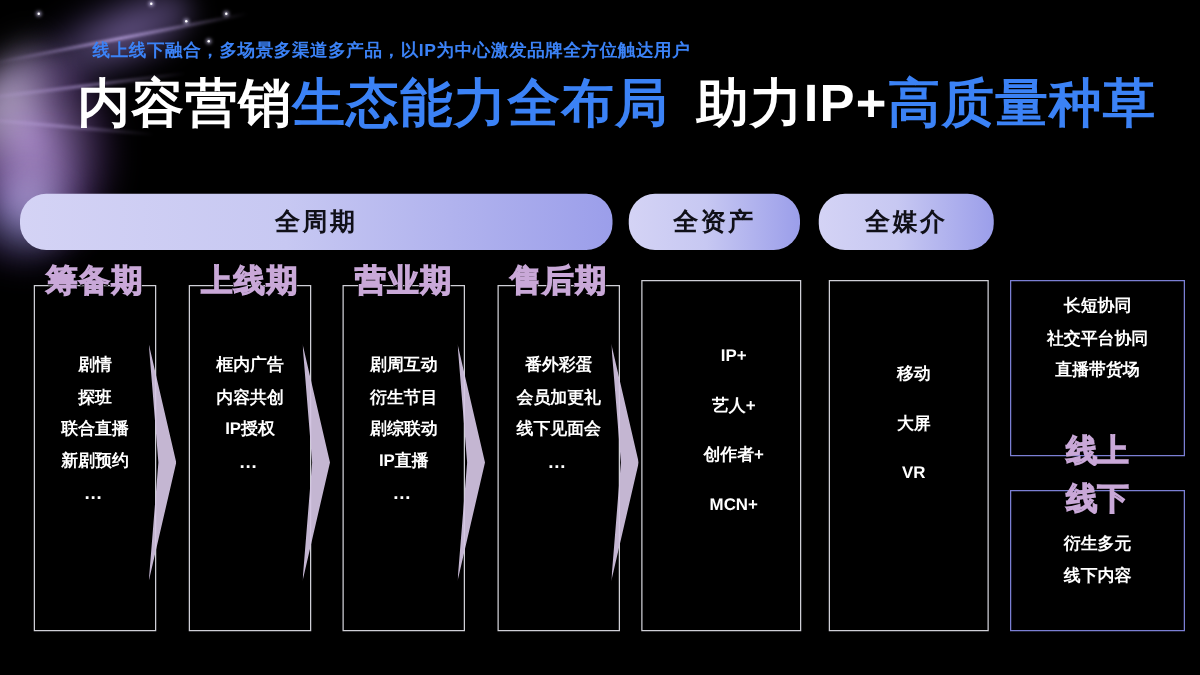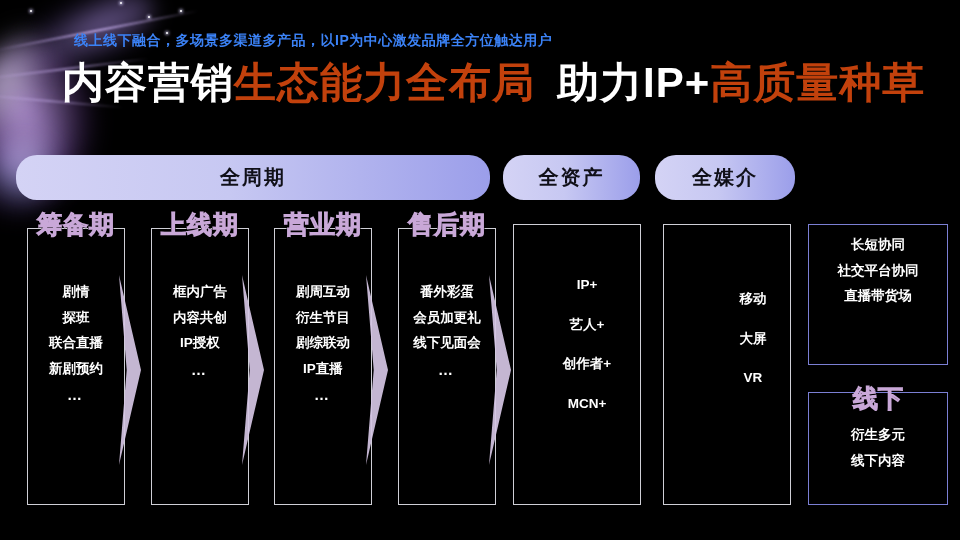--- a/index.html
+++ b/index.html
@@ -72,21 +72,21 @@
   .headline {
     position: absolute;
     left: 62px; top: 58px;
     font-size: 42px;
     font-weight: 700;
     letter-spacing: 1px;
     white-space: nowrap;
     line-height: 1.2;
   }
   .hl-w { color: #ffffff; }
-  .hl-b { color: #c2410c; }
+  .hl-b { color: #3b82f6; }
   .hl-gap { display:inline-block; width: 22px; }
 
   
   .pill {
     position: absolute;
     height: 45px;
     border-radius: 21px;
     background: linear-gradient(90deg, #d4d3f5 0%, #c7c8f2 45%, #9b9eea 100%);
     color: #101018;
     font-size: 20px;
@@ -235,34 +235,35 @@
 
   <div class="card" style="left:513px; top:224px; width:128px; height:281px;"></div>
   <div class="card-body loose" style="left:513px; top:278px; width:128px;">
     <div class="li">IP+</div>
     <div class="li">艺人+</div>
     <div class="li">创作者+</div>
     <div class="li">MCN+</div>
   </div>
 
   <div class="card" style="left:663px; top:224px; width:128px; height:281px;"></div>
-  <div class="card-body loose" style="left:663px; top:292px; width:116px;margin-left:22px;">
+  <div class="card-body loose" style="left:663px; top:292px; width:116px;">
     <div class="li">移动</div>
     <div class="li">大屏</div>
     <div class="li">VR</div>
   </div>
 
   <div class="card accent" style="left:808px; top:224px; width:140px; height:141px;"></div>
   <div class="card-body" style="left:808px; top:238px; width:140px;">
     <div class="li">长短协同</div>
     <div class="li">社交平台协同</div>
     <div class="li">直播带货场</div>
   </div>
 
   <div class="card accent" style="left:808px; top:392px; width:140px; height:113px;"></div>
   <div class="card-body" style="left:808px; top:428px; width:140px;">
     <div class="li">衍生多元</div>
     <div class="li">线下内容</div>
   </div>
 
+  <div class="inline-title" style="left:808px; top:344px; width:140px;">线上</div>
   <div class="inline-title" style="left:808px; top:382px; width:140px;">线下</div>
 
 </div>
 
 </body></html>

